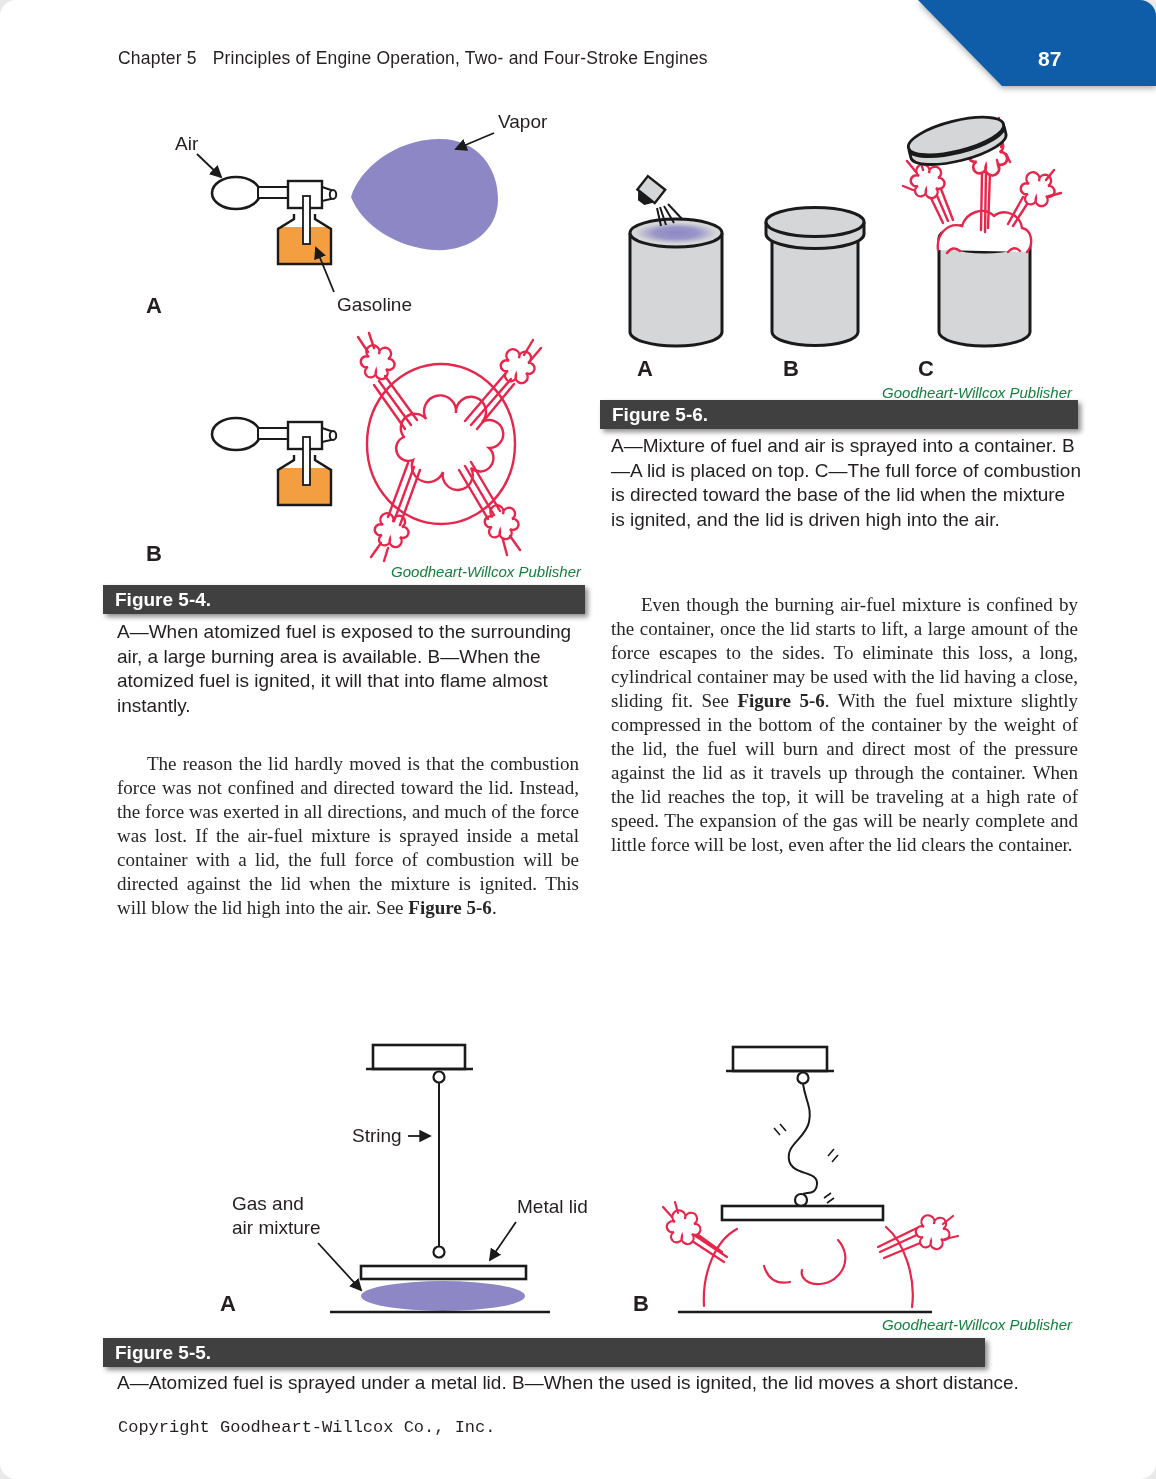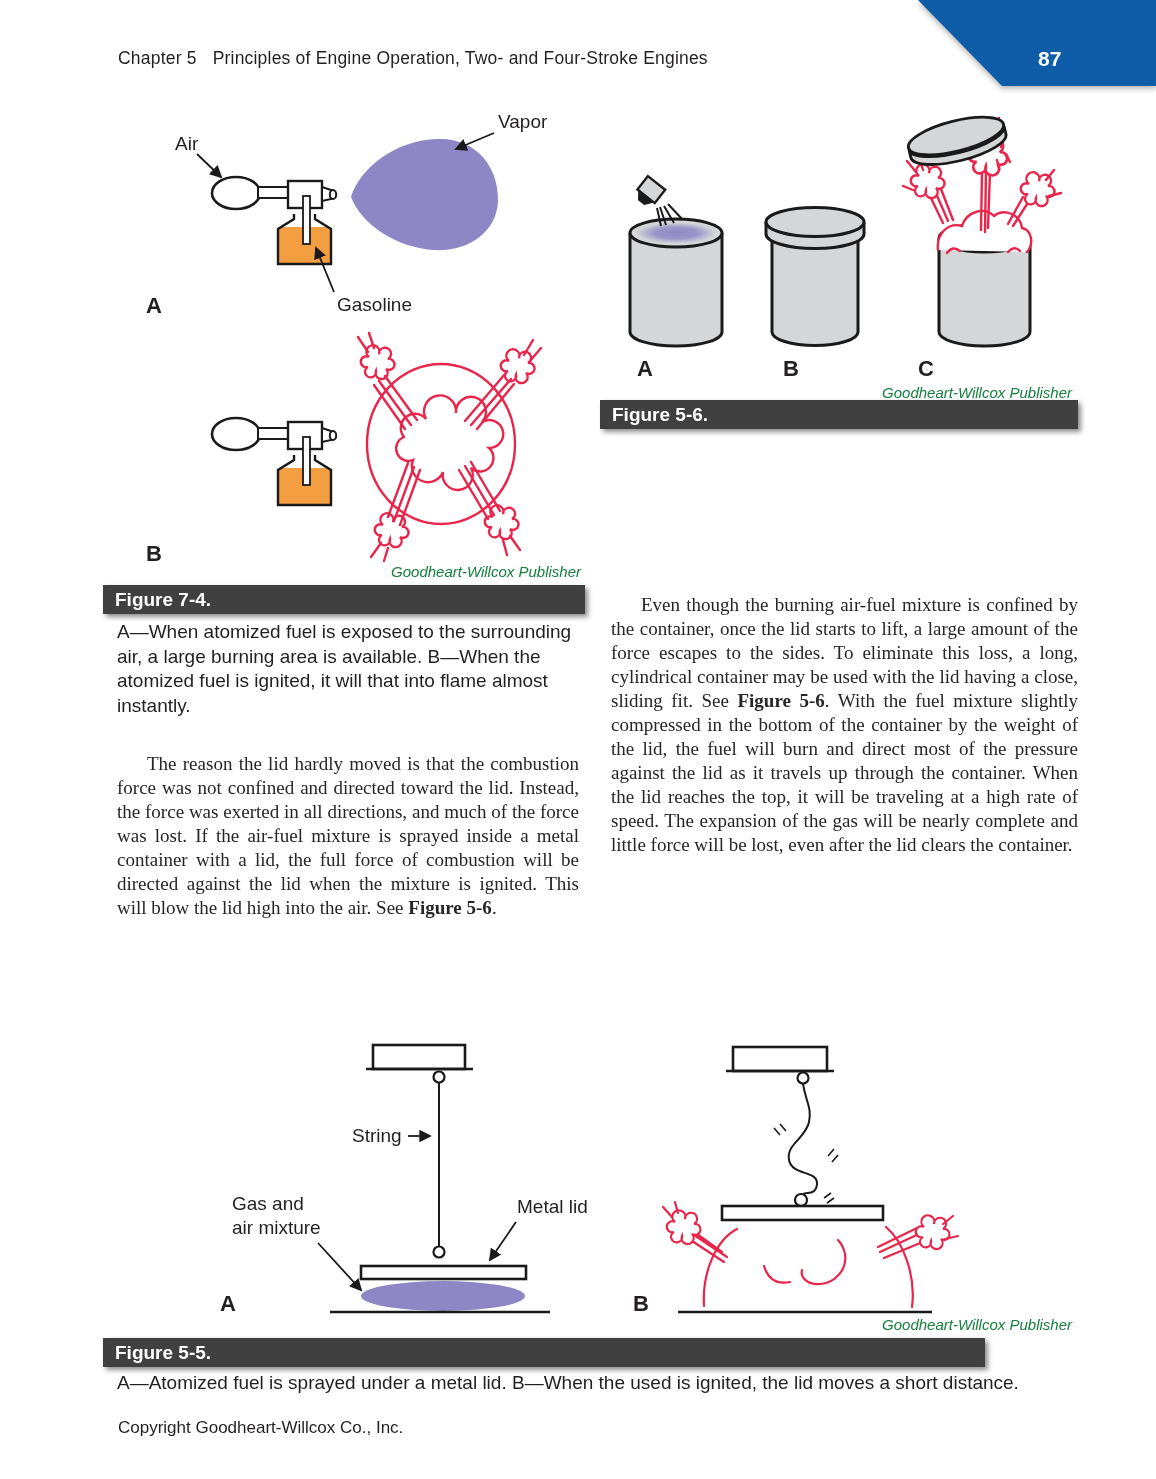--- a/index.html
+++ b/index.html
@@ -1,33 +1,33 @@
 <!DOCTYPE html>
 <html><head>
 <meta charset="utf-8">
 <style>
   html,body { margin:0; padding:0; background:#e9e9e9; }
   .page {
     position:relative; width:1156px; height:1479px; margin:0 auto;
     background:#ffffff; overflow:hidden;
-    font-family:"Liberation Sans", sans-serif; color:#231F20;
+    font-family:"Liberation Sans", sans-serif; color:#231F20;border-radius:16px;
   }
   .hdr { position:absolute; left:118px; top:48px; font-size:17.5px; letter-spacing:.2px; }
   .hdr .ttl { margin-left:16px; }
   .corner { position:absolute; top:0; right:0; width:240px; height:90px; }
   .pagenum { position:absolute; left:1038px; top:47px; width:44px; text-align:left;
              color:#fff; font-weight:bold; font-size:21px; }
   .fig-bar { position:absolute; height:29px; background:#404040; color:#fff;
              font-weight:bold; font-size:19px; line-height:29px; padding-left:12px;
              box-sizing:border-box; box-shadow:3px 3px 5px rgba(0,0,0,.45); }
   .caption { position:absolute; font-size:19px; line-height:24.5px; color:#231F20; }
   .credit  { position:absolute; font-style:italic; font-size:15px; color:#15803d; text-align:right; }
   .bodytext { position:absolute; font-family:"Liberation Serif", serif; font-size:19px;
               line-height:24px; color:#262626; text-align:justify; text-indent:30px; }
-  .footer { position:absolute; left:118px; top:1418px; font-family:Liberation Sans, sans-serif;
+  .footer { position:absolute; left:118px; top:1418px; font-family:Liberation Mono, monospace;
             font-size:17px; color:#231F20;text-align:right; }
   .figsvg { position:absolute; }
   text.lbl { font-family:"Liberation Sans", sans-serif; font-size:19px; fill:#231F20; }
   text.lbl-b { font-family:"Liberation Sans", sans-serif; font-size:22px; font-weight:bold; fill:#231F20; }
 </style>
 </head>
 <body>
 
 <div class="page">
 
@@ -91,21 +91,21 @@
         <use href="#puffP" transform="translate(501,524)"></use>
         <path d="M510,536 L520,550 M503,540 L507,555"></path>
       </g>
     </g>
     <use href="#atomizer" transform="translate(0,241)"></use>
     <text class="lbl-b" x="146" y="561">B</text>
   </svg>
 
   <div class="credit" style="left:103px; top:563px; width:478px;">Goodheart-Willcox Publisher</div>
   <div class="fig-bar" style="left:103px; top:585px; width:482px;">
-    <span>Figure 7-4.</span>
+    <span>Figure 5-4.</span>
   </div>
   <div class="caption" style="left:117px; top:620px; width:470px;">A—When atomized fuel is exposed to the surrounding air, a large burning area is available. B—When the atomized fuel is ignited, it will that into flame almost instantly.</div>
 
   <p class="bodytext" style="left:117px; top:752px; width:462px; margin:0;">
     <span>The reason the lid hardly moved is that the combustion force was not confined and directed toward the lid. Instead, the force was exerted in all directions, and much of the force was lost. If the air-fuel mixture is sprayed inside a metal container with a lid, the full force of combustion will be directed against the lid when the mixture is ignited. This will blow the lid high into the air. See </span><b>Figure 5-6</b><span>.</span>
   </p>
 
   <svg class="figsvg" style="left:600px; top:105px;" width="480" height="287" viewBox="600 105 480 287">
     <defs>
       <radialGradient id="sprayG">
@@ -159,20 +159,21 @@
 
     <text class="lbl-b" x="637" y="376">A</text>
     <text class="lbl-b" x="783" y="376">B</text>
     <text class="lbl-b" x="918" y="376">C</text>
   </svg>
 
   <div class="credit" style="left:600px; top:384px; width:472px;">Goodheart-Willcox Publisher</div>
   <div class="fig-bar" style="left:600px; top:400px; width:478px;">
     <span>Figure 5-6.</span>
   </div>
+  <div class="caption" style="left:611px; top:434px; width:472px;">A—Mixture of fuel and air is sprayed into a container. B—A lid is placed on top. C—The full force of combustion is directed toward the base of the lid when the mixture is ignited, and the lid is driven high into the air.</div>
 
   <p class="bodytext" style="left:611px; top:593px; width:467px; margin:0;">
     <span>Even though the burning air-fuel mixture is confined by the container, once the lid starts to lift, a large amount of the force escapes to the sides. To eliminate this loss, a long, cylindrical container may be used with the lid having a close, sliding fit. See </span><b>Figure 5-6</b><span>. With the fuel mixture slightly compressed in the bottom of the container by the weight of the lid, the fuel will burn and direct most of the pressure against the lid as it travels up through the container. When the lid reaches the top, it will be traveling at a high rate of speed. The expansion of the gas will be nearly complete and little force will be lost, even after the lid clears the container.</span>
   </p>
 
   <svg class="figsvg" style="left:200px; top:1030px;" width="880" height="290" viewBox="200 1030 880 290">
 
     <g>
       <rect x="373" y="1045" width="92" height="24" fill="#fff" stroke="#1a1a1a" stroke-width="2.6"></rect>
       <line x1="366" y1="1069" x2="473" y2="1069" stroke="#1a1a1a" stroke-width="2.6"></line>

